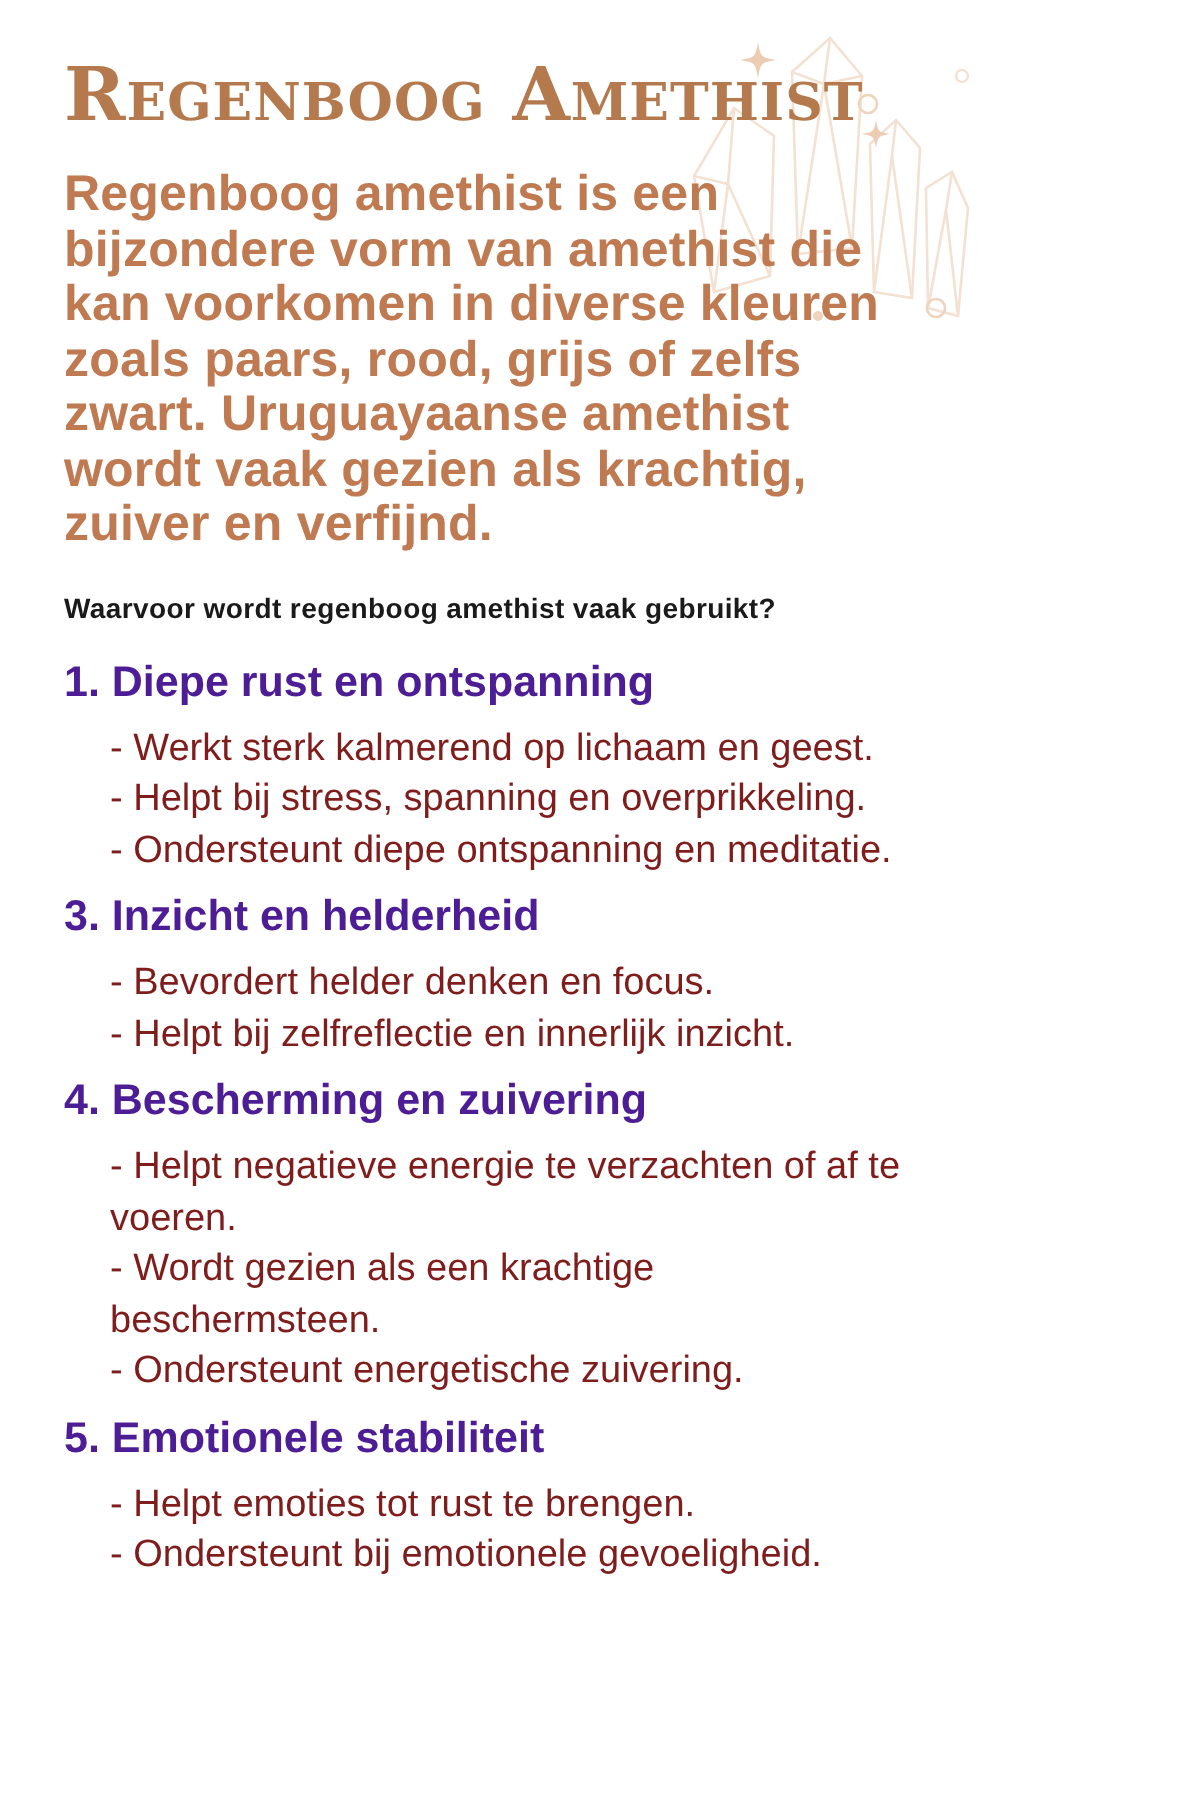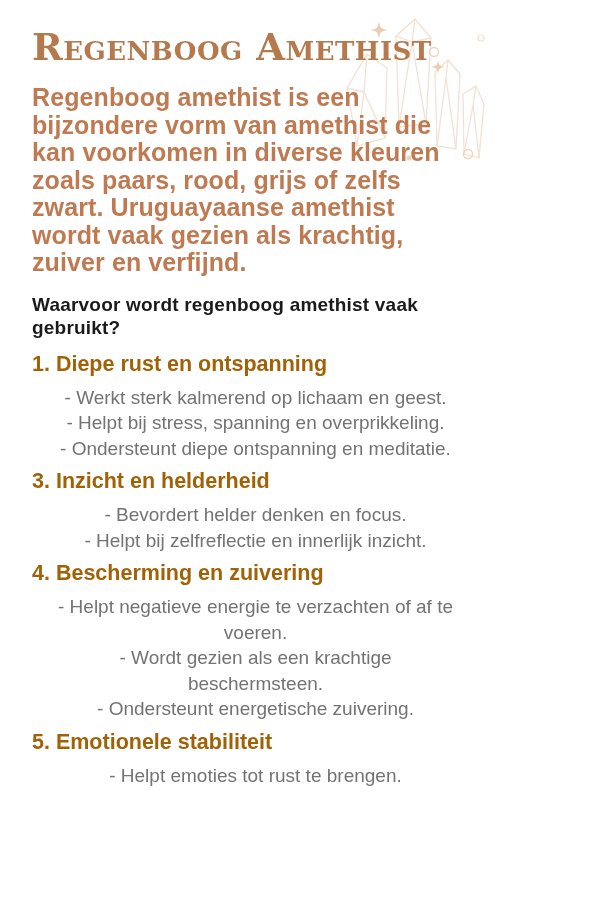--- a/index.html
+++ b/index.html
@@ -36,40 +36,39 @@
     margin: 0 -10px 16px 0;
     font-weight: 700;
     font-size: 25px;
     line-height: 27.5px;
     color: #bf7a52;
     letter-spacing: 0.1px;
   }
   .question {
     margin: 12px 0 12px 0;
     font-weight: 700;
-    font-size: 19px;
+    font-size: 14px;
     line-height: 23px;
     color: #1a1a1a;
     letter-spacing: 0.2px;
   }
   .section { margin: 0 0 7px 0; }
   .section-heading {
     margin: 0 0 7px 0;
     font-weight: 700;
     font-size: 21.5px;
     line-height: 27px;
-    color: #a16207;
+    color: #4c1d95;
   }
   .bullet {
     padding-left: 23px;
     font-size: 19px;
     line-height: 25.5px;
-    color: #737373;
+    color: #7f1d1d;
     font-weight: 400;
-    text-align: center;
   }
 </style>
 </head>
 <body>
 
 <div class="page">
 
   <svg class="crystal-art" viewBox="0 0 150 162" fill="none" xmlns="http://www.w3.org/2000/svg">
 
     <g stroke="#f3e1d2" stroke-width="1.3" fill="none">
@@ -130,16 +129,17 @@
     <div class="section">
       <h3 class="section-heading">4. Bescherming en zuivering</h3>
       <div class="bullet">- Helpt negatieve energie te verzachten of af te voeren.</div>
       <div class="bullet">- Wordt gezien als een krachtige beschermsteen.</div>
       <div class="bullet">- Ondersteunt energetische zuivering.</div>
     </div>
 
     <div class="section">
       <h3 class="section-heading">5. Emotionele stabiliteit</h3>
       <div class="bullet">- Helpt emoties tot rust te brengen.</div>
+      <div class="bullet">- Ondersteunt bij emotionele gevoeligheid.</div>
     </div>
 
   </div>
 </div>
 
 </body></html>

